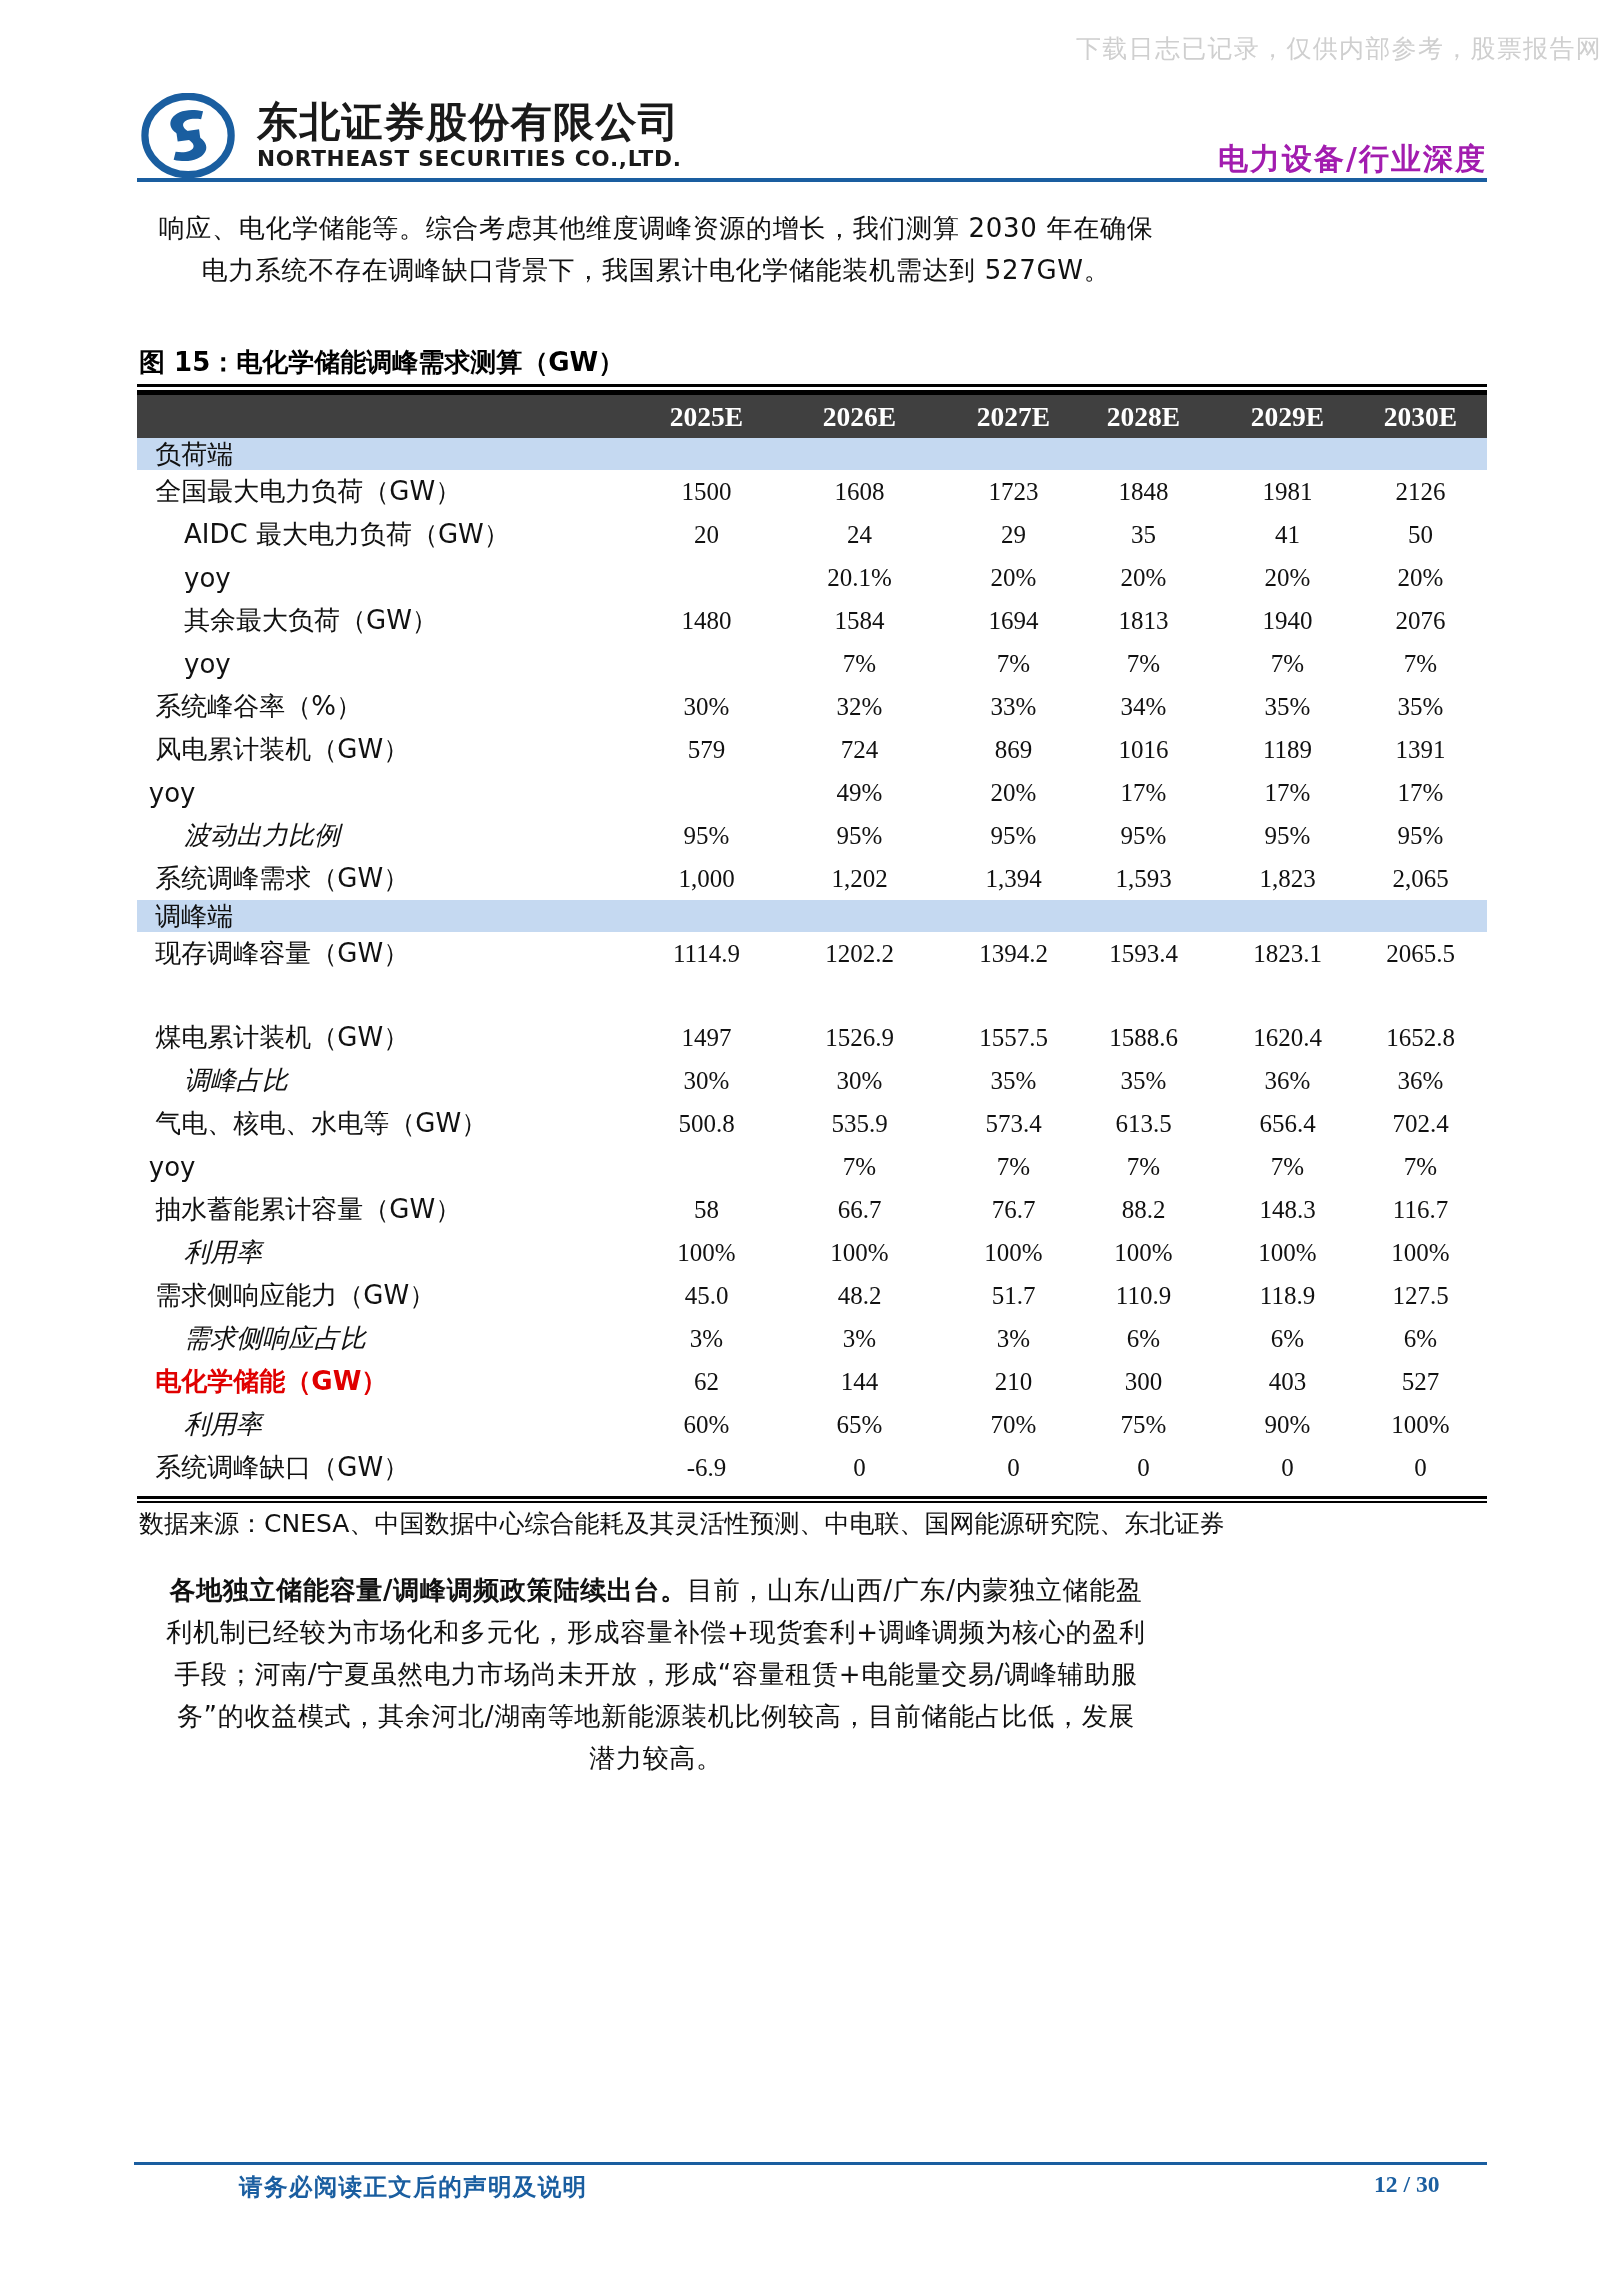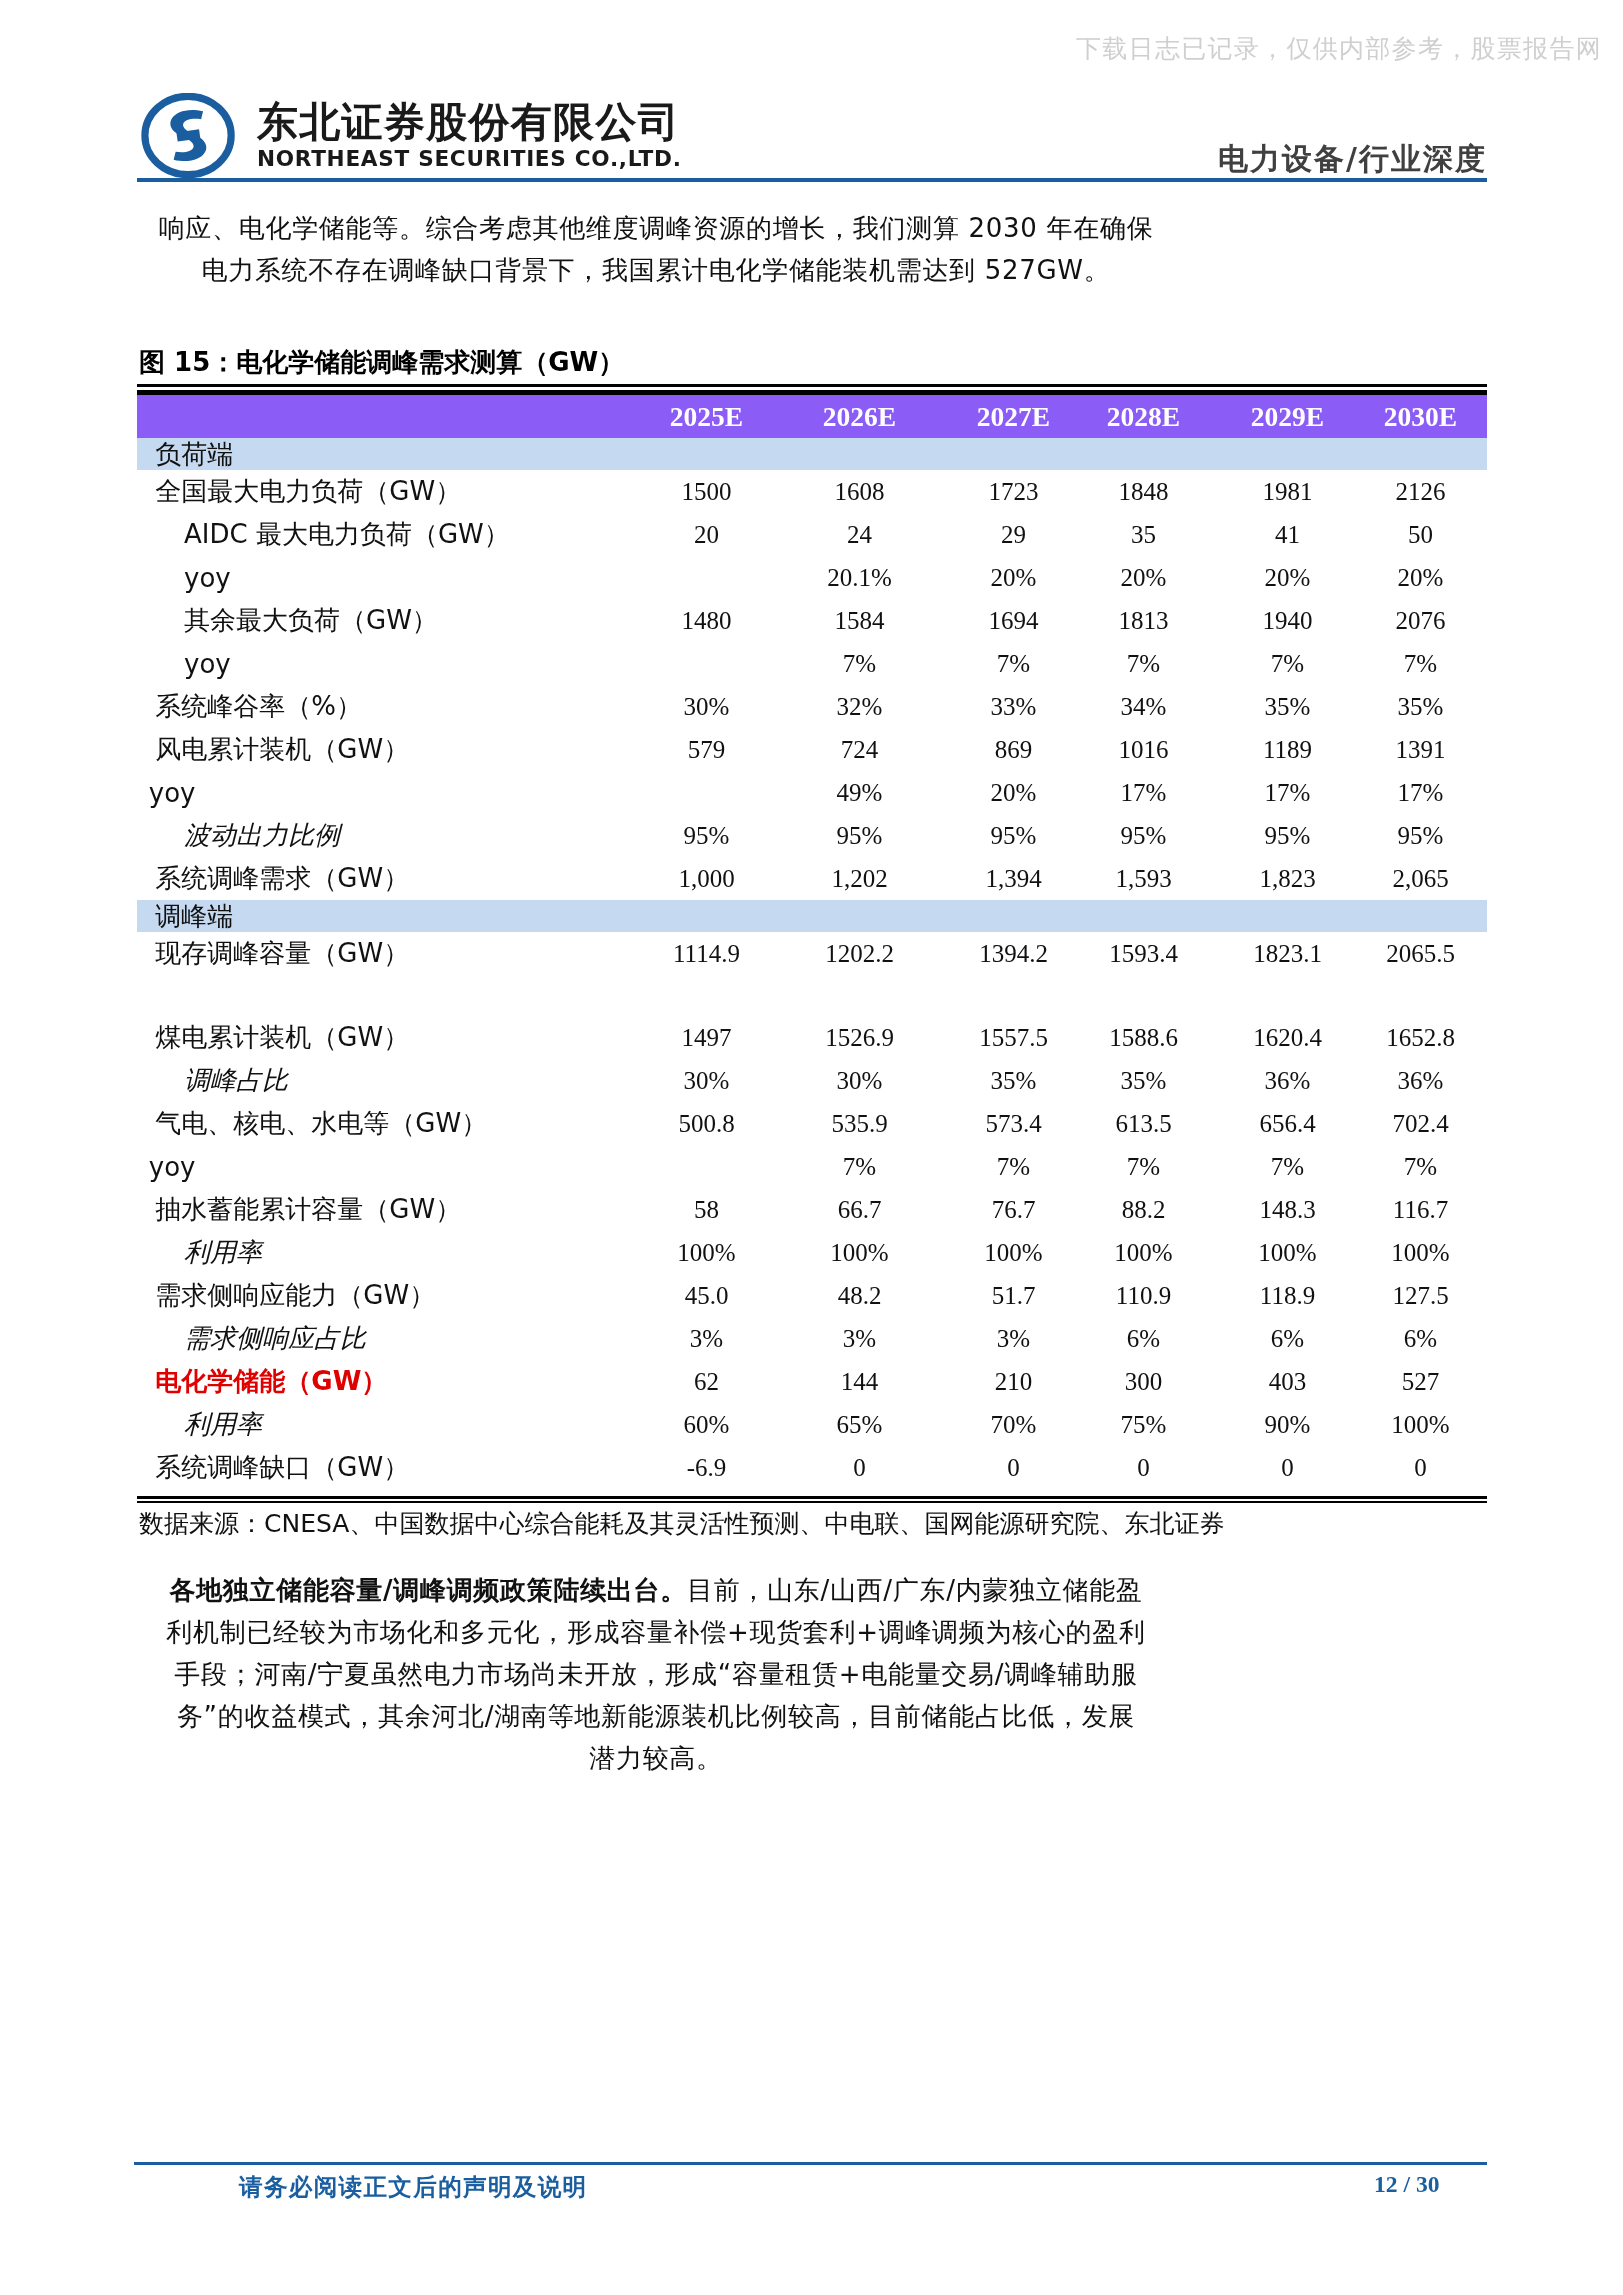--- a/index.html
+++ b/index.html
@@ -10,38 +10,38 @@
   
   .watermark { left: 1076px; top: 15.7px; font-size: 25px; color: #cfcfcf;
                letter-spacing: 1.3px; white-space: nowrap; font-family: "DejaVu Sans", sans-serif; }
 
   
   .logo { left: 141px; top: 77px; width: 98px; height: 85px; }
   .brand-cn { left: 257px; top: 79px; font-size: 41px; font-weight: bold; color: #1a1a1a;
               font-family: "DejaVu Sans", sans-serif; letter-spacing: 1.3px; white-space: nowrap; }
   .brand-en { left: 257px; top: 130px; font-size: 21.6px; font-weight: bold; color: #1a1a1a;
               font-family: "DejaVu Sans", sans-serif; letter-spacing: 0.7px; white-space: nowrap; }
-  .section-label { right: 136px; top: 123px; font-size: 30px; font-weight: bold; color: #404040;
+  .section-label { right: 136px; top: 123px; font-size: 30px; font-weight: bold; color: #a21caf;
                    font-family: "DejaVu Sans", sans-serif; letter-spacing: 2px; white-space: nowrap; }
   .header-rule { left: 137px; top: 162px; width: 1350px; height: 3.9px; background: #1a5ea0; }
 
   
   .para { left: 139px; width: 1034px; font-size: 26px; line-height: 42px; color: #111;
           font-family: "DejaVu Sans", sans-serif; letter-spacing: 0.7px; text-align: center; }
   .para b { font-weight: bold; }
 
   
   .fig-title { left: 139px; top: 329px; font-size: 26px; font-weight: bold; color: #000;
                font-family: "DejaVu Sans", sans-serif; white-space: nowrap; }
   .rule-top1 { left: 137px; top: 368px; width: 1350px; height: 3.3px; background: #000; }
   .rule-top2 { left: 137px; top: 374px; width: 1350px; height: 5.2px; background: #000; }
 
   .table { left: 137px; top: 379px; width: 1350px; }
   .trow { position: relative; height: 43px; display: flex; align-items: center; }
-  .trow.head { height: 43px; background: #8b5cf6; }
+  .trow.head { height: 43px; background: #404040; }
   .trow.section { height: 32px; background: #c5d9f1; }
   .trow.spacer { height: 41px; }
   .cell-label { position: absolute; left: 18.3px; font-size: 26px; white-space: nowrap;
                 font-family: "DejaVu Sans", sans-serif; }
   .cell-label.indent { left: 47px; text-align: right; }
   .cell-label.flush { left: 11.8px; }
   .cell-label.italic { font-style: italic; }
   .cell-label.red { color: #e00000; font-weight: bold; }
   .cell-val { position: absolute; width: 131px; margin-left: -65px; text-align: center;
               font-size: 25px; font-family: "Liberation Serif", serif; }

